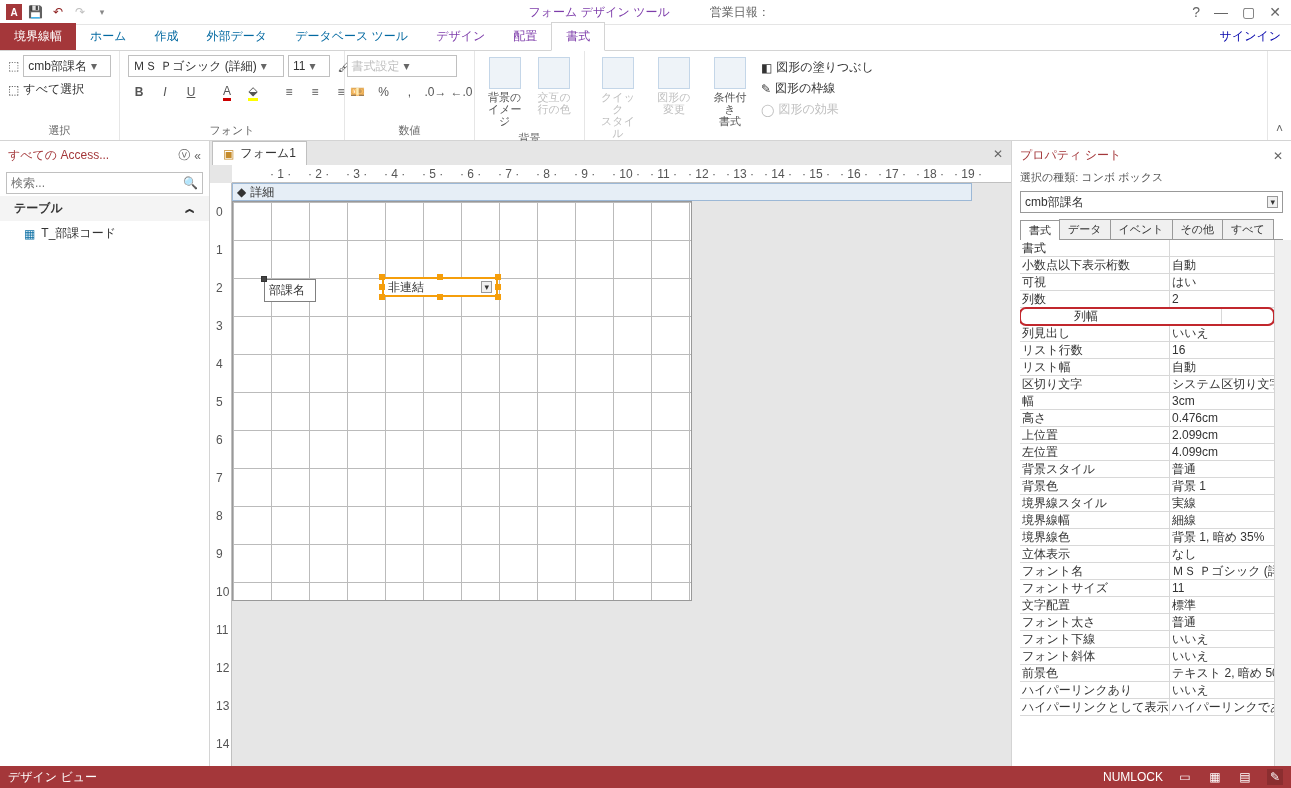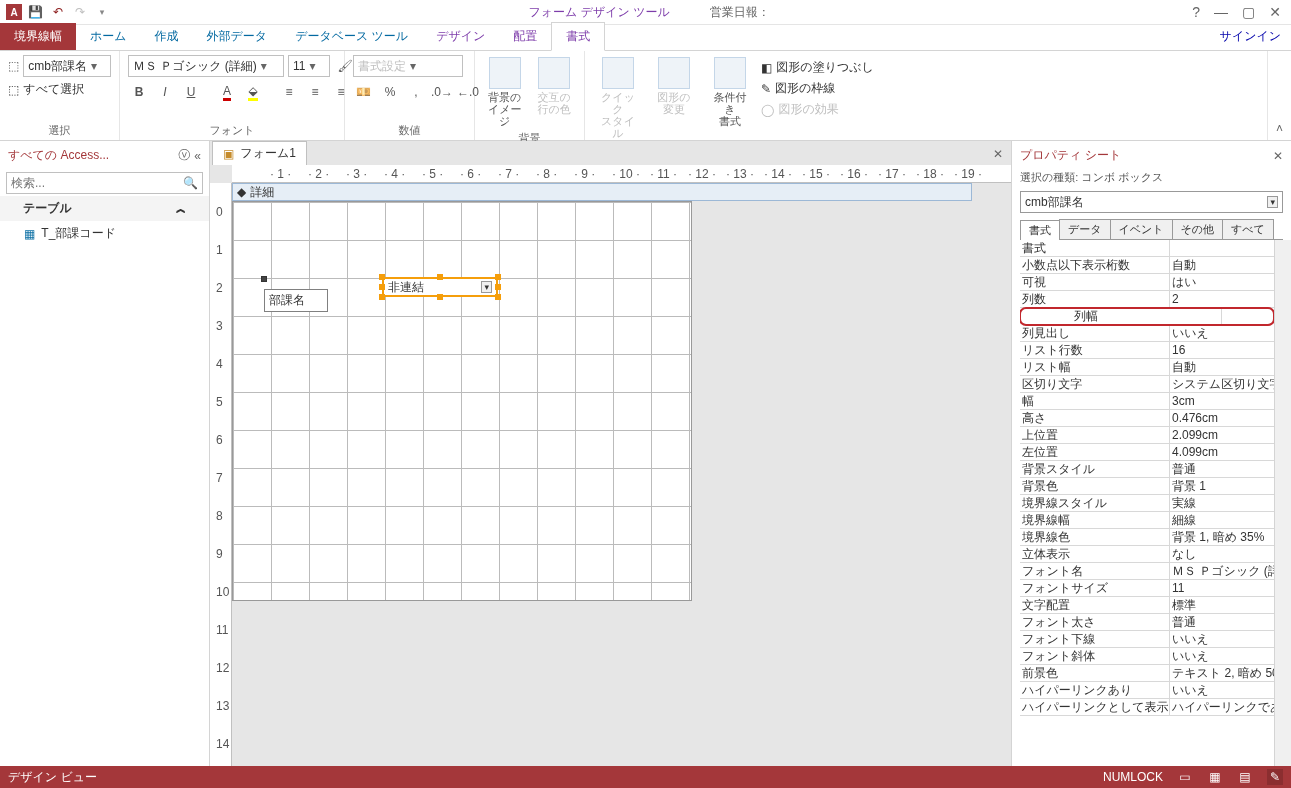--- a/index.html
+++ b/index.html
@@ -31,21 +31,21 @@
   .row{display:flex;gap:4px;align-items:center;}
   .dim{color:#bfbfbf;}
   .collapse{margin-left:auto;align-self:flex-end;padding:4px 8px;color:#666;}
   .workspace{display:flex;height:calc(788px - 25px - 26px - 90px - 22px);}
   .navpane{width:210px;border-right:1px solid #d4d4d4;display:flex;flex-direction:column;}
   .navhdr{padding:6px 8px;font-size:17px;color:#a4373a;display:flex;align-items:flex-end;}
   .navhdr .dd{margin-left:auto;font-size:11px;display:flex;align-items:center;gap:4px;color:#666;}
   .search{margin:2px 6px;border:1px solid #c0c0c0;height:22px;display:flex;align-items:center;}
   .search input{flex:1;border:none;outline:none;padding:0 4px;font-size:12px;}
   .search .mag{padding:0 4px;color:#888;}
-  .grouptitle{padding:4px 23px;font-weight:bold;background:#f4f4f4;display:flex;justify-content:space-between;align-items:center;}
+  .grouptitle{padding:4px 14px;font-weight:bold;background:#f4f4f4;display:flex;justify-content:space-between;align-items:center;}
   .navitem{padding:4px 8px 4px 24px;display:flex;align-items:center;gap:6px;}
   .navitem .tico{color:#0b6fa4;}
   .canvas{flex:1;min-width:0;display:flex;flex-direction:column;background:#e6e6e6;position:relative;}
   .tabstrip{height:24px;background:#e6e6e6;display:flex;align-items:flex-end;padding-left:2px;}
   .doctab{background:#fff;border:1px solid #c0c0c0;border-bottom:none;padding:3px 10px;display:flex;align-items:center;gap:6px;font-size:12px;}
   .tabX{margin-left:auto;padding:4px 8px;color:#666;}
   .designArea{flex:1;overflow:auto;background:#e6e6e6;position:relative;}
   .rulerH{height:18px;background:#fff;border-bottom:1px solid #c0c0c0;margin-left:22px;position:relative;font-size:9px;color:#555;}
   .rulerH .tick{position:absolute;top:2px;}
   .rulerV{width:22px;background:#fff;border-right:1px solid #c0c0c0;position:absolute;left:0;top:18px;bottom:0;font-size:9px;color:#555;}
@@ -165,21 +165,21 @@
           </span>
         <span style="width:6px;"></span>
         <span class="btnSm">≡</span>
         <span class="btnSm">≡</span>
         <span class="btnSm">≡</span>
       </div>
     </div>
     <div class="label">フォント</div>
   </div>
 
-  <div class="rgroup" style="width:130px;">
+  <div class="rgroup" style="width:130px;align-items:center;">
     <div class="body" style="flex-direction:column;gap:4px;">
       <div class="combo dim" style="width:110px;">
           <span>書式設定</span>
           <span class="dd">▾</span>
         </div>
       <div class="row dim">
         <span class="btnSm">💴</span>
         <span class="btnSm">%</span>
         <span class="btnSm">,</span>
         <span class="btnSm">.0→</span>
@@ -315,21 +315,21 @@
           <span class="tick" style="top:554px">14</span>
       </div>
       <div class="designBody">
         <div class="sectionBar">
           <span class="tri">◆</span>
           <span>詳細</span>
         </div>
         <div style="position:relative;">
           <div class="grid"></div>
 
-          <div class="lbl" style="left:32px;top:88px;width:64px;">
+          <div class="lbl" style="left:32px;top:78px;width:52px;">
             <span>部課名</span>
           </div>
           <div class="handle" style="left:29px;top:75px;"></div>
 
           <div class="cmbCtrl" style="left:150px;top:76px;width:116px;height:20px;">
             <span>非連結</span>
             <span class="dd">▾</span>
           </div>
           <div class="oh" style="left:147px;top:73px;"></div>
           <div class="oh" style="left:205px;top:73px;"></div>

